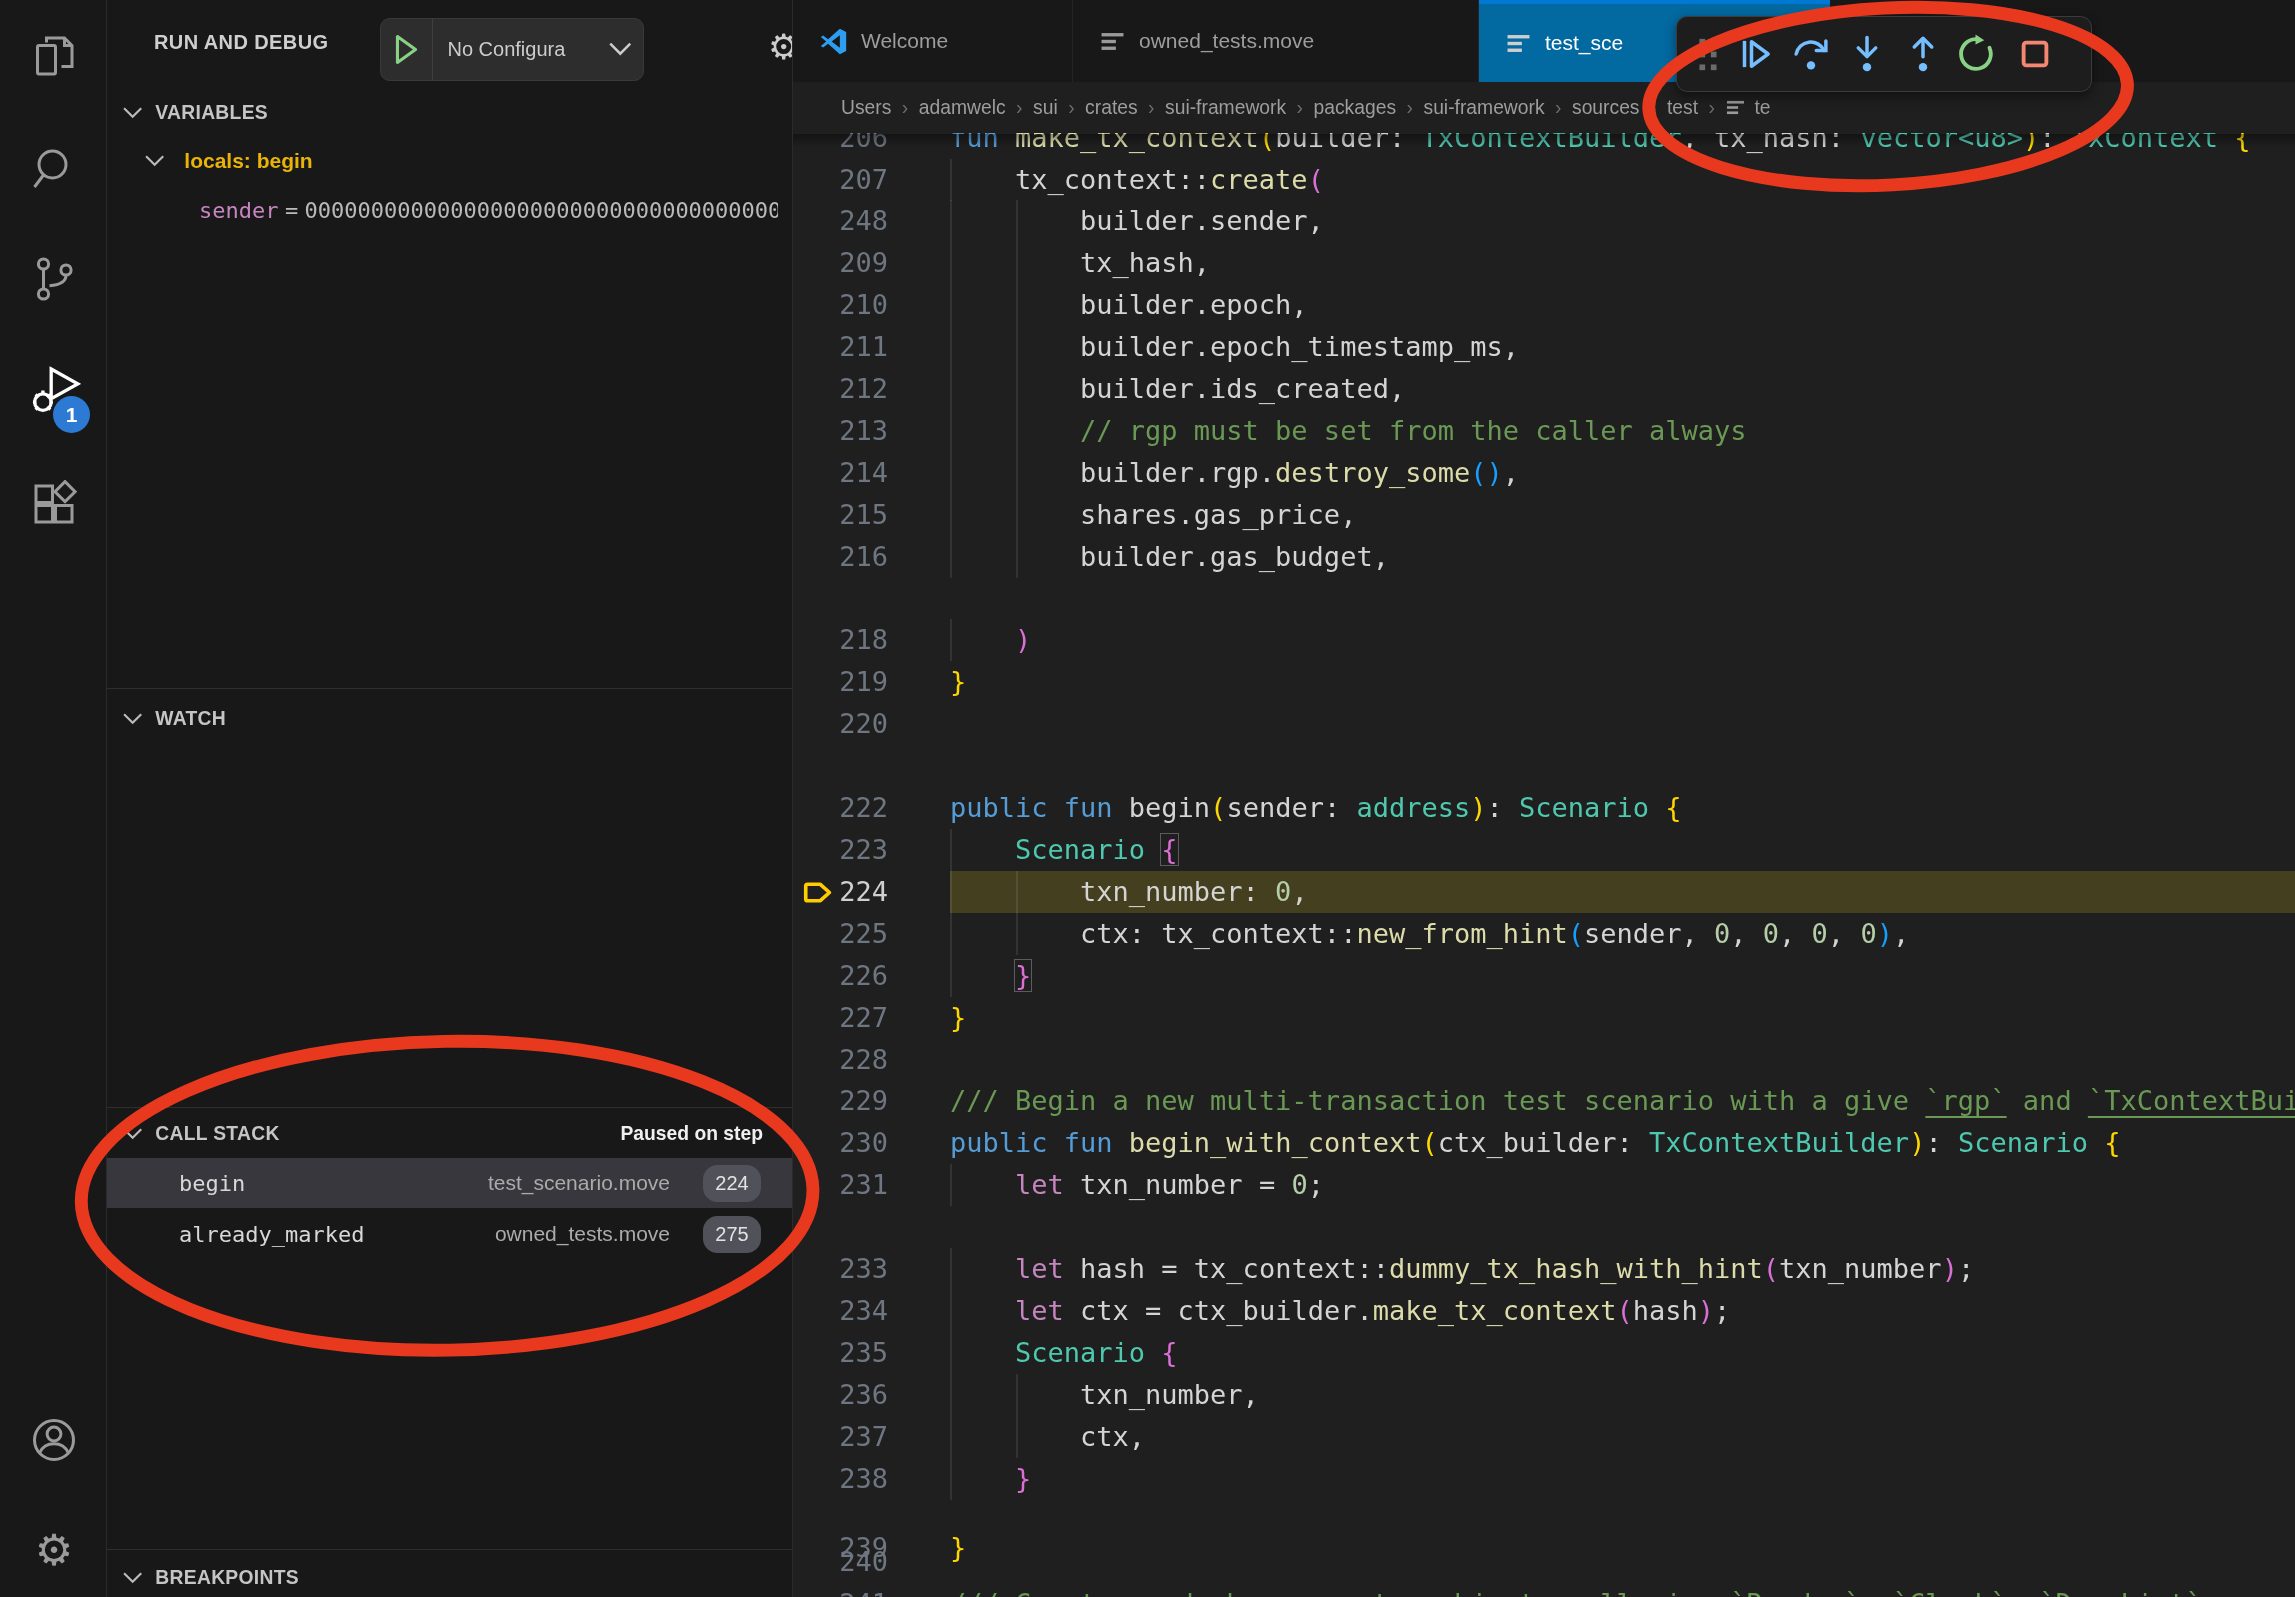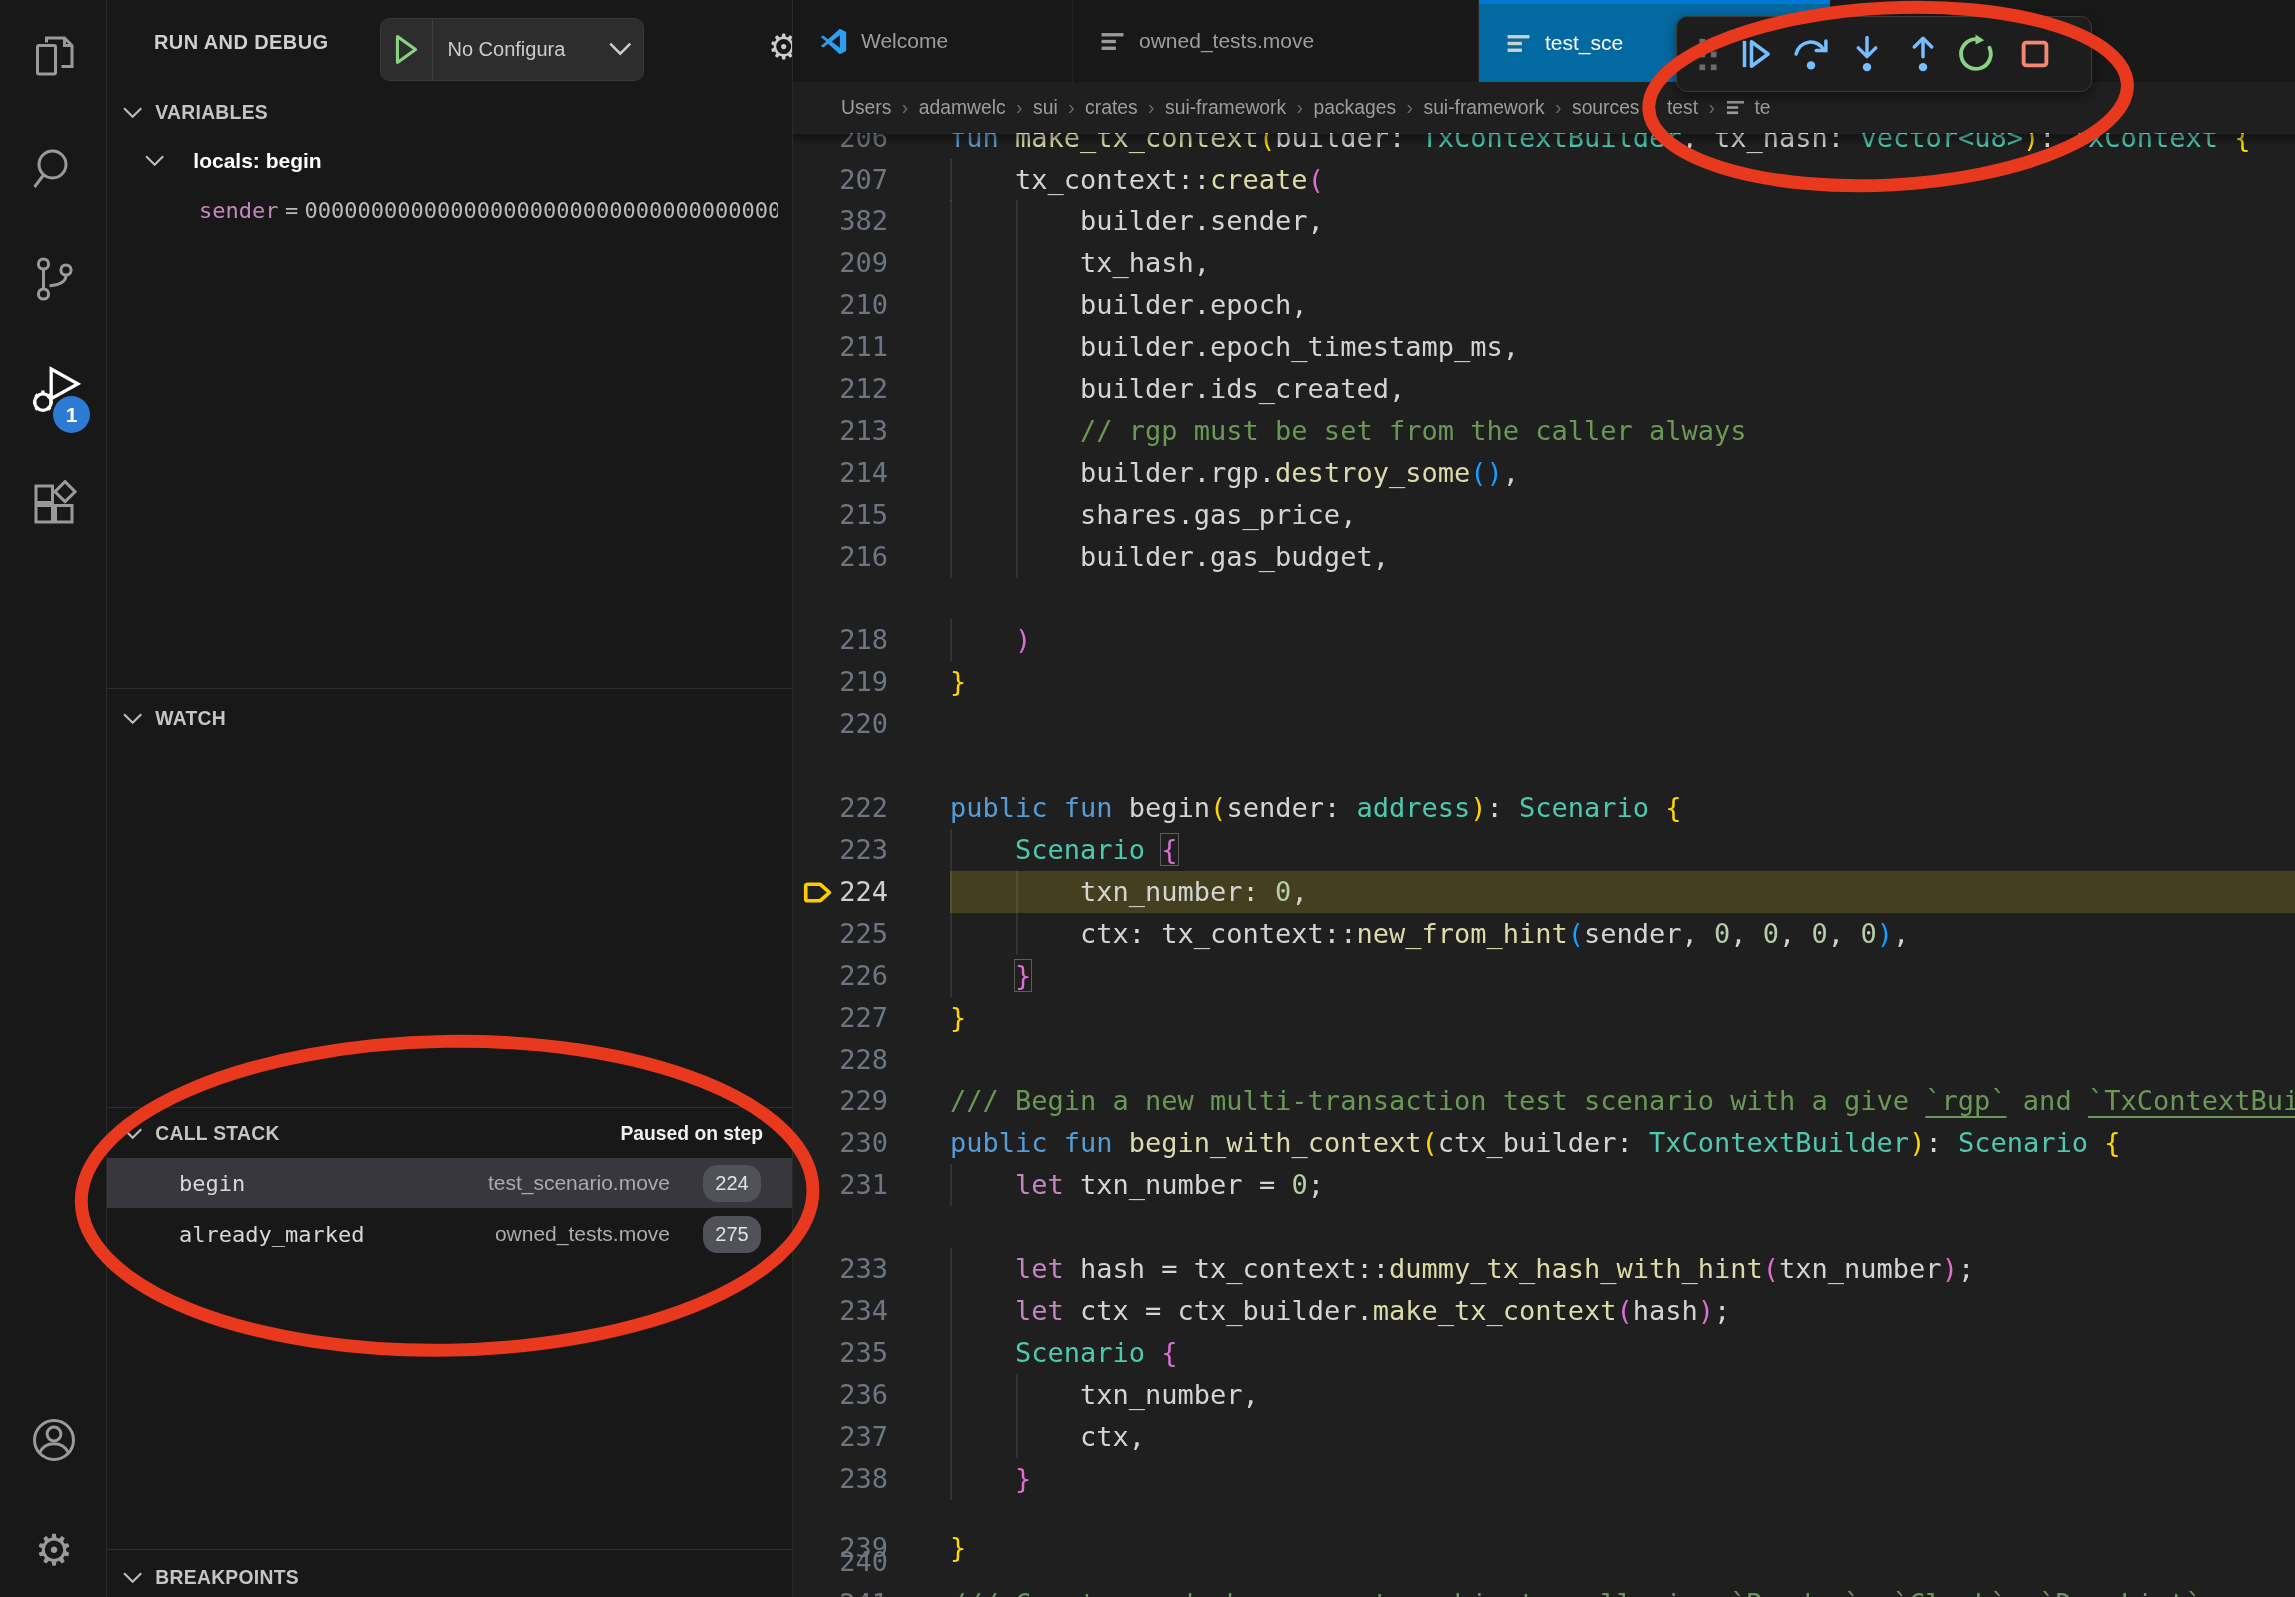--- a/index.html
+++ b/index.html
@@ -21,21 +21,21 @@
   .cfg-label{flex:1;font-size:20px;color:#cccccc;padding-left:14.5px;white-space:nowrap;overflow:hidden;}
   .cfg-chev{padding:0 11.3px 0 1.6px;}
   .hdr-ico{position:absolute;top:22.5px;font-size:35px;color:#cccccc;line-height:48px;}
   .chev{display:inline-block;}
   .section-head{position:absolute;left:0;width:100%;height:35px;display:flex;align-items:center;}
   .section-head .chev{margin-left:16px;}
   .section-label{margin-left:13px;font-size:19.3px;font-weight:700;color:#c5c5c5;letter-spacing:0.3px;}
   .divider{position:absolute;left:0;width:685px;height:0.8px;background:#2e2e2e;}
   .scope-row{position:absolute;left:0;top:142px;width:100%;height:37px;display:flex;align-items:center;}
   .scope-row .chev{margin-left:38px;}
-  .scope-label{margin-left:29px;font-size:21px;font-weight:700;color:#ffffff;}
+  .scope-label{margin-left:20px;font-size:21px;font-weight:700;color:#eab308;}
   .var-row{position:absolute;left:92px;top:193px;height:34px;display:flex;align-items:center;
            font-family:"DejaVu Sans Mono",monospace;font-size:22px;white-space:nowrap;width:579px;overflow:hidden;}
   .var-name{color:#c586c0;}
   .var-eq{color:#bbbbbb;padding:0 6.4px;}
   .var-val{color:#b9b9b9;}
   .paused{position:absolute;right:29px;font-size:19.3px;font-weight:700;color:#f0f0f0;}
   .cs-row{position:absolute;left:0;width:685px;height:50px;display:flex;align-items:center;box-sizing:border-box;padding-left:72px;}
   .cs-row.sel{background:#37373d;}
   .cs-name{font-family:"DejaVu Sans Mono",monospace;font-size:22px;color:#d8d8d8;}
   .cs-file{position:absolute;right:122px;font-size:21px;color:#ababab;}
@@ -228,21 +228,21 @@
           </svg>
       </span>
       <span class="section-label">BREAKPOINTS</span>
     </div>
   </div>
 
   <div id="editor">
     <div id="code">
         <div class="line" style="top: 117px;"><span class="num">206</span><span class="content"><span class="kw">fun</span><span class="pl"> </span><span class="fn">make_tx_context</span><span class="b1">(</span><span class="pl">builder: </span><span class="ty">TxContextBuilder</span><span class="pl">, tx_hash: </span><span class="ty">vector&lt;u8&gt;</span><span class="b1">)</span><span class="pl">: </span><span class="ty">TxContext</span><span class="pl"> </span><span class="b1">{</span></span></div>
         <div class="line" style="top: 159px;"><span class="num">207</span><span class="gd" style="left: 157px;"></span><span class="content"><span class="pl">    tx_context::</span><span class="fn">create</span><span class="b2">(</span></span></div>
-        <div class="line" style="top: 200px;"><span class="num">382</span><span class="gd" style="left: 157px;"></span><span class="gd" style="left: 223px;"></span><span class="content"><span class="pl">        builder.sender,</span></span></div>
+        <div class="line" style="top: 200px;"><span class="num">248</span><span class="gd" style="left: 157px;"></span><span class="gd" style="left: 223px;"></span><span class="content"><span class="pl">        builder.sender,</span></span></div>
         <div class="line" style="top: 242px;"><span class="num">209</span><span class="gd" style="left: 157px;"></span><span class="gd" style="left: 223px;"></span><span class="content"><span class="pl">        tx_hash,</span></span></div>
         <div class="line" style="top: 284px;"><span class="num">210</span><span class="gd" style="left: 157px;"></span><span class="gd" style="left: 223px;"></span><span class="content"><span class="pl">        builder.epoch,</span></span></div>
         <div class="line" style="top: 326px;"><span class="num">211</span><span class="gd" style="left: 157px;"></span><span class="gd" style="left: 223px;"></span><span class="content"><span class="pl">        builder.epoch_timestamp_ms,</span></span></div>
         <div class="line" style="top: 368px;"><span class="num">212</span><span class="gd" style="left: 157px;"></span><span class="gd" style="left: 223px;"></span><span class="content"><span class="pl">        builder.ids_created,</span></span></div>
         <div class="line" style="top: 410px;"><span class="num">213</span><span class="gd" style="left: 157px;"></span><span class="gd" style="left: 223px;"></span><span class="content"><span class="cm">        // rgp must be set from the caller always</span></span></div>
         <div class="line" style="top: 452px;"><span class="num">214</span><span class="gd" style="left: 157px;"></span><span class="gd" style="left: 223px;"></span><span class="content"><span class="pl">        builder.rgp.</span><span class="fn">destroy_some</span><span class="b3">()</span><span class="pl">,</span></span></div>
         <div class="line" style="top: 494px;"><span class="num">215</span><span class="gd" style="left: 157px;"></span><span class="gd" style="left: 223px;"></span><span class="content"><span class="pl">        shares.gas_price,</span></span></div>
         <div class="line" style="top: 536px;"><span class="num">216</span><span class="gd" style="left: 157px;"></span><span class="gd" style="left: 223px;"></span><span class="content"><span class="pl">        builder.gas_budget,</span></span></div>
         <div class="line" style="top: 619px;"><span class="num">218</span><span class="gd" style="left: 157px;"></span><span class="content"><span class="pl">    </span><span class="b2">)</span></span></div>
         <div class="line" style="top: 661px;"><span class="num">219</span><span class="content"><span class="b1">}</span></span></div>

